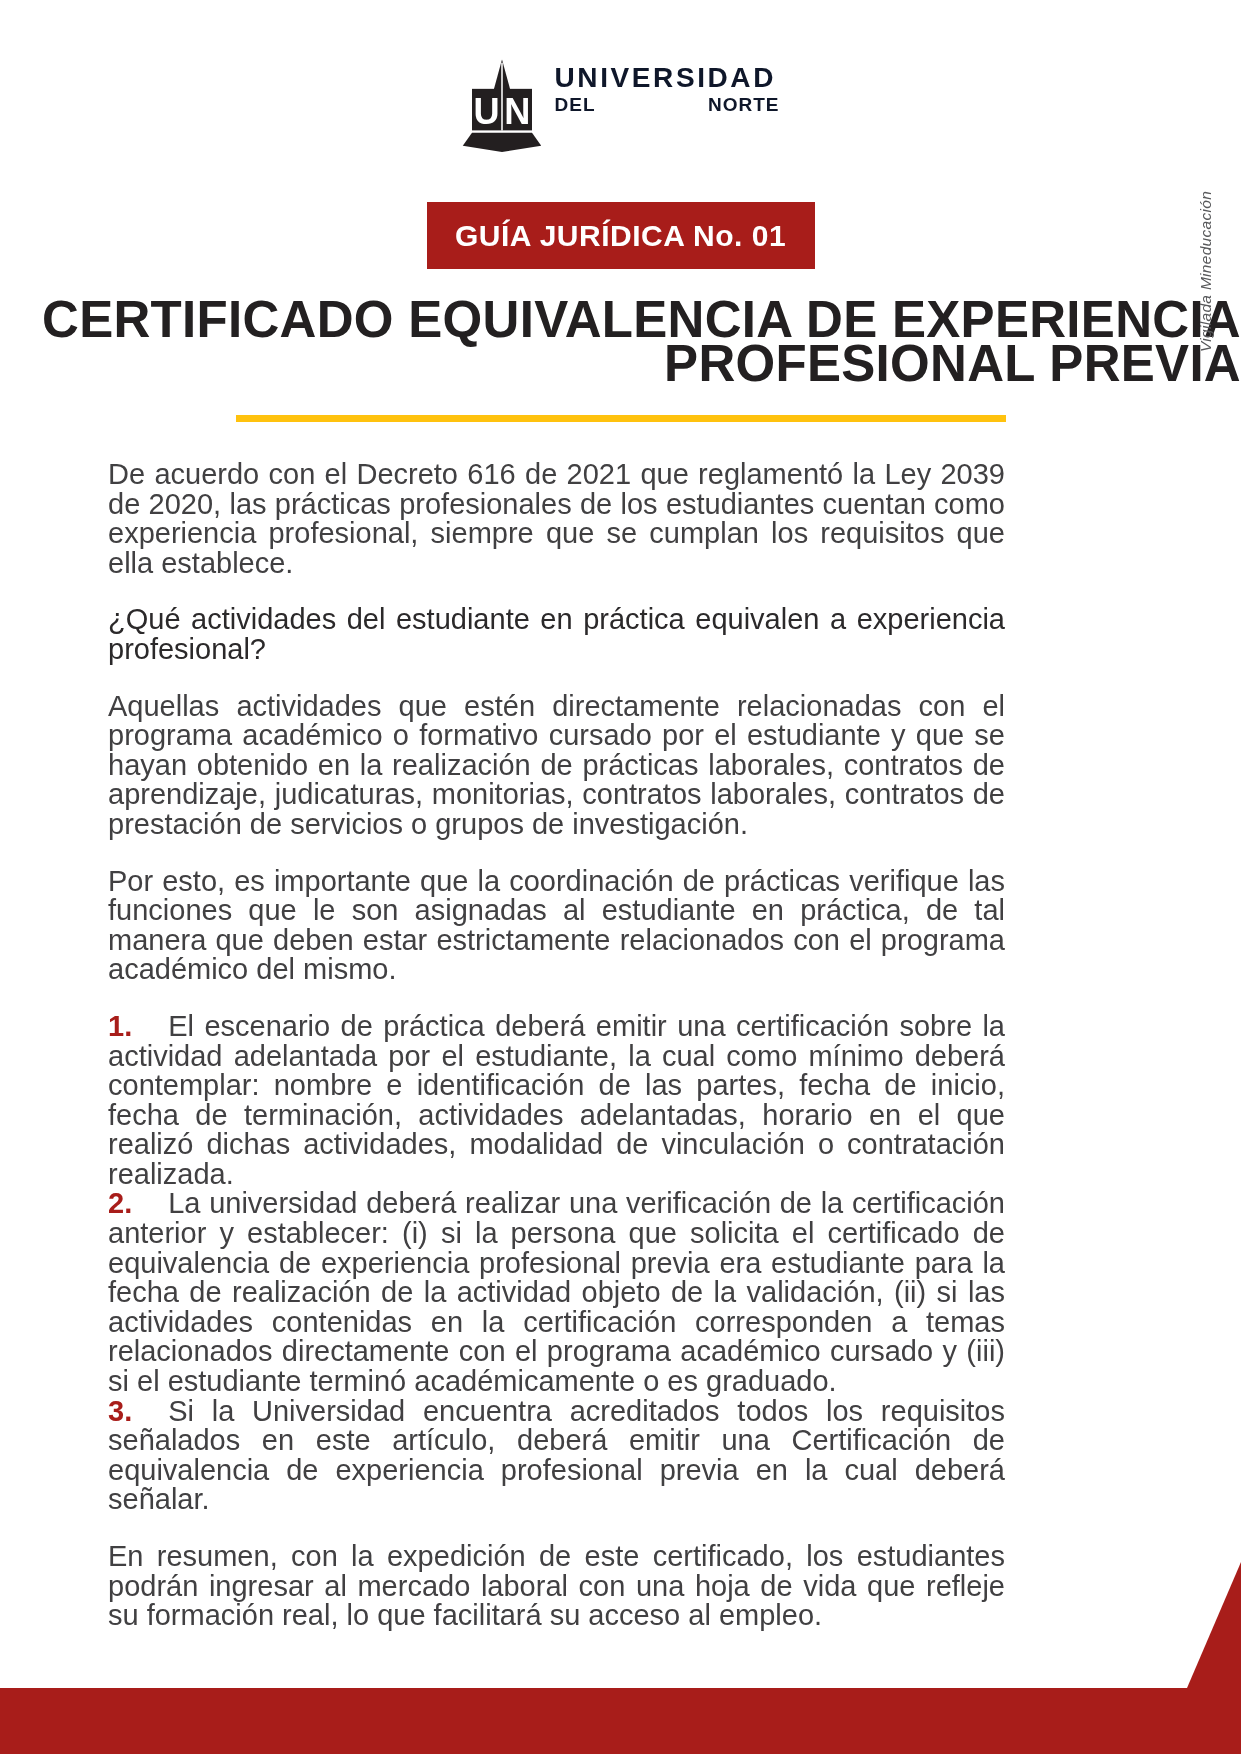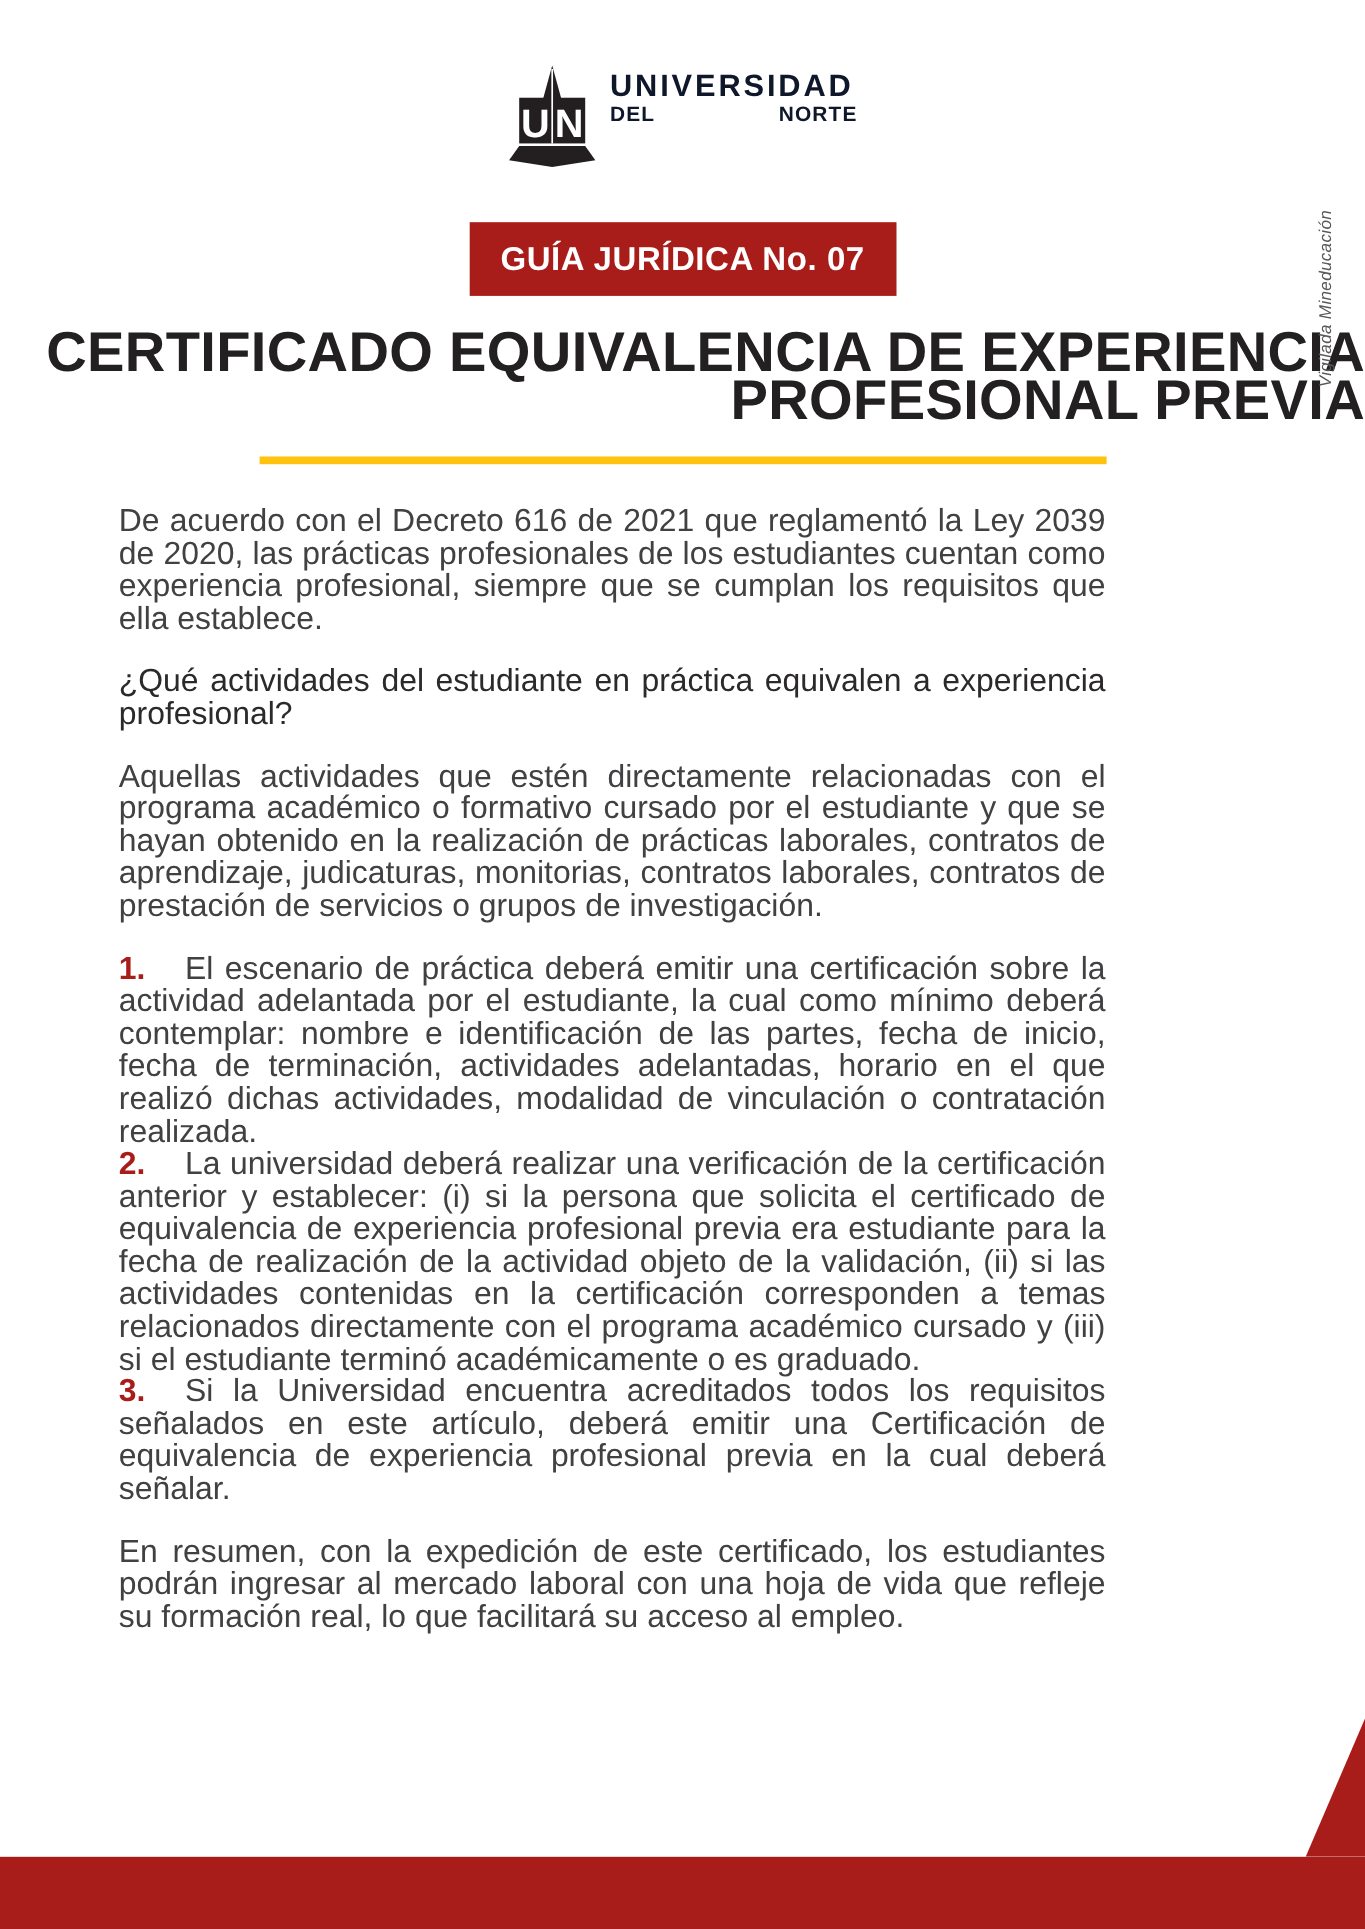--- a/index.html
+++ b/index.html
@@ -110,36 +110,37 @@
     <div class="wordmark">
       <div class="wordmark-line1">UNIVERSIDAD</div>
       <div class="wordmark-line2">
         <span>DEL</span>
         <span>NORTE</span>
       </div>
     </div>
   </div>
 
   <div class="banner">
-    <span class="banner-label">GUÍA JURÍDICA No. 07</span>
+    <span class="banner-label">GUÍA JURÍDICA No. 01</span>
   </div>
 
   <div class="doc-title">
     <div>CERTIFICADO EQUIVALENCIA DE EXPERIENCIA</div>
     <div>PROFESIONAL PREVIA</div>
   </div>
 
   <div class="divider"></div>
 
   <div class="content">
     <p>De acuerdo con el Decreto 616 de 2021 que reglamentó la Ley 2039 de 2020, las prácticas profesionales de los estudiantes cuentan como experiencia profesional, siempre que se cumplan los requisitos que ella establece.</p>
 
     <p class="q-heading">¿Qué actividades del estudiante en práctica equivalen a experiencia profesional?</p>
 
     <p>Aquellas actividades que estén directamente relacionadas con el programa académico o formativo cursado por el estudiante y que se hayan obtenido en la realización de prácticas laborales, contratos de aprendizaje, judicaturas, monitorias, contratos laborales, contratos de prestación de servicios o grupos de investigación.</p>
+    <p>Por esto, es importante que la coordinación de prácticas verifique las funciones que le son asignadas al estudiante en práctica, de tal manera que deben estar estrictamente relacionados con el programa académico del mismo.</p>
 
 
     <p class="step">
       <span class="step-num">1.</span><span>El escenario de práctica deberá emitir una certificación sobre la actividad adelantada por el estudiante, la cual como mínimo deberá contemplar: nombre e identificación de las partes, fecha de inicio, fecha de terminación, actividades adelantadas, horario en el que realizó dichas actividades, modalidad de vinculación o contratación realizada.</span>
     </p>
     <p class="step">
       <span class="step-num">2.</span><span>La universidad deberá realizar una verificación de la certificación anterior y establecer: (i) si la persona que solicita el certificado de equivalencia de experiencia profesional previa era estudiante para la fecha de realización de la actividad objeto de la validación, (ii) si las actividades contenidas en la certificación corresponden a temas relacionados directamente con el programa académico cursado y (iii) si el estudiante terminó académicamente o es graduado.</span>
     </p>
     <p class="step">
       <span class="step-num">3.</span><span>Si la Universidad encuentra acreditados todos los requisitos señalados en este artículo, deberá emitir una Certificación de equivalencia de experiencia profesional previa en la cual deberá señalar.</span>

